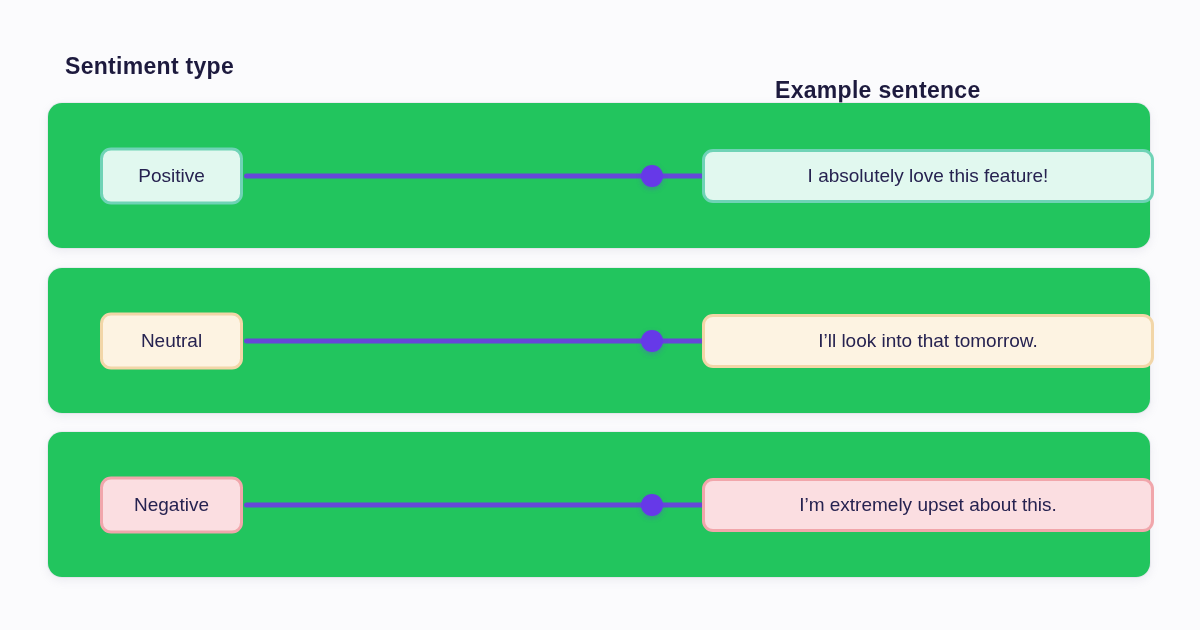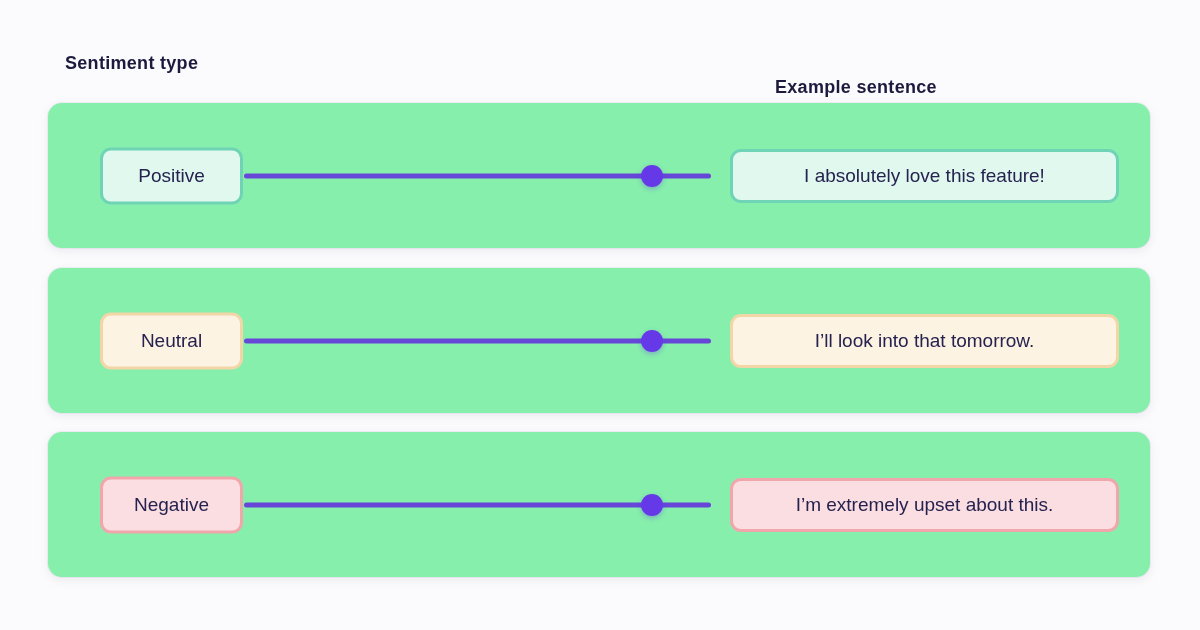--- a/index.html
+++ b/index.html
@@ -12,34 +12,34 @@
     overflow: hidden;
   }
   .stage {
     position: relative;
     width: 1200px;
     height: 630px;
   }
   .col-header {
     position: absolute;
     top: 53px;
-    font-size: 18px;
+    font-size: 23px;
     font-weight: 700;
     color: #1d1a3e;
     letter-spacing: 0.3px;
   }
   #header-left  { left: 65px; }
   #header-right { left: 775px; margin-top: 24px; }
 
   .card {
     position: absolute;
     left: 48px;
     width: 1102px;
     height: 145px;
-    background: #86efac;
+    background: #22c55e;
     border-radius: 14px;
     box-shadow: 0 3px 10px rgba(150,150,175,0.16), 0 0 0 1px rgba(232,232,240,0.65);
   }
   #card-0 { top: 103px; }
   #card-1 { top: 268px; }
   #card-2 { top: 432px; }
 
   .pill {
     position: absolute;
     top: 50%;
@@ -51,22 +51,22 @@
     background: var(--pill-bg, #eee);
     border: 3px solid var(--pill-border, #ccc);
     border-radius: 11px;
   }
   .pill-left {
     left: 52px;
     width: 143px;
     height: 57px;
   }
   .pill-right {
-    left: 682px;
-    width: 389px;
+    left: 654px;
+    width: 452px;
     height: 54px;
   }
   .pill-text {
     font-size: 19px;
     font-weight: 500;
     color: #262250;
     white-space: nowrap;
   }
   .line {
     position: absolute;

